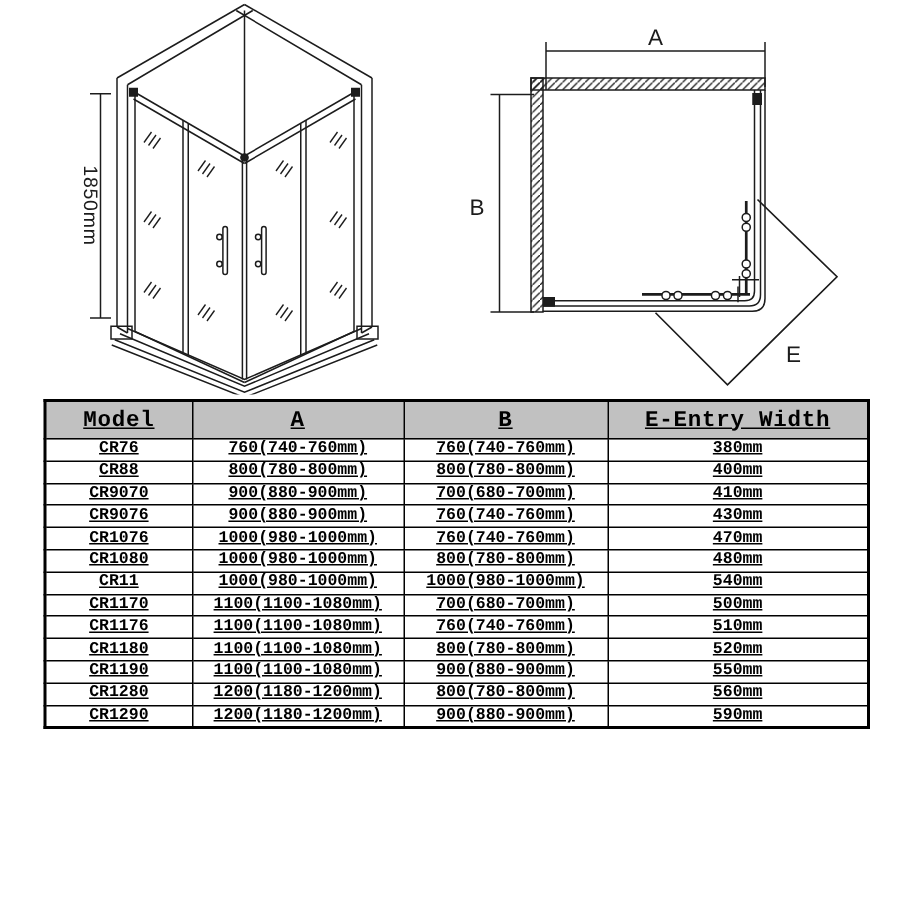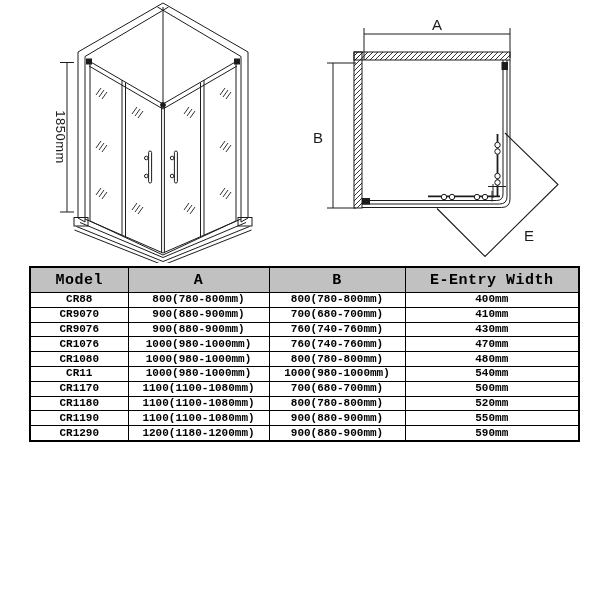--- a/index.html
+++ b/index.html
@@ -10,21 +10,21 @@
   .diagrams{position:absolute;left:0;top:0;}
   .dim-label{font-family:"Liberation Sans", sans-serif;font-size:15px;fill:#1c1c1c;}
   .dim-label-small{font-family:"Liberation Sans", sans-serif;font-size:13px;fill:#1c1c1c;letter-spacing:.5px;}
   table.spec{
     position:absolute;left:29px;top:266px;width:549px;
     border-collapse:collapse;table-layout:fixed;
     font-family:"Liberation Mono","DejaVu Sans Mono",monospace;
     color:#000;
   }
   table.spec, table.spec th, table.spec td{border:1.7px solid #000;}
-  table.spec{border-width:2.2px;}
+  table.spec{border-width:2.2px;text-decoration:underline;}
   table.spec th{
     background:#c1c1c1;height:24px;font-size:15px;font-weight:bold;
     padding:0;text-align:center;vertical-align:middle;letter-spacing:.5px;
   }
   table.spec td{
     height:13.8px;font-size:11px;font-weight:bold;line-height:1;
     padding:0;text-align:center;vertical-align:middle;background:#fff;
     white-space:nowrap;overflow:hidden;
   }
 </style>
@@ -201,20 +201,26 @@
     <thead>
       <tr>
         <th>Model</th>
         <th>A</th>
         <th>B</th>
         <th>E-Entry Width</th>
       </tr>
     </thead>
     <tbody>
 
+    <tr>
+          <td>CR76</td>
+          <td>760(740-760mm)</td>
+          <td>760(740-760mm)</td>
+          <td>380mm</td>
+        </tr>
         <tr>
           <td>CR88</td>
           <td>800(780-800mm)</td>
           <td>800(780-800mm)</td>
           <td>400mm</td>
         </tr>
         <tr>
           <td>CR9070</td>
           <td>900(880-900mm)</td>
           <td>700(680-700mm)</td>
@@ -244,30 +250,42 @@
           <td>1000(980-1000mm)</td>
           <td>540mm</td>
         </tr>
         <tr>
           <td>CR1170</td>
           <td>1100(1100-1080mm)</td>
           <td>700(680-700mm)</td>
           <td>500mm</td>
         </tr>
         <tr>
+          <td>CR1176</td>
+          <td>1100(1100-1080mm)</td>
+          <td>760(740-760mm)</td>
+          <td>510mm</td>
+        </tr>
+        <tr>
           <td>CR1180</td>
           <td>1100(1100-1080mm)</td>
           <td>800(780-800mm)</td>
           <td>520mm</td>
         </tr>
         <tr>
           <td>CR1190</td>
           <td>1100(1100-1080mm)</td>
           <td>900(880-900mm)</td>
           <td>550mm</td>
+        </tr>
+        <tr>
+          <td>CR1280</td>
+          <td>1200(1180-1200mm)</td>
+          <td>800(780-800mm)</td>
+          <td>560mm</td>
         </tr>
         <tr>
           <td>CR1290</td>
           <td>1200(1180-1200mm)</td>
           <td>900(880-900mm)</td>
           <td>590mm</td>
         </tr>
       </tbody>
   </table>
 </div>

